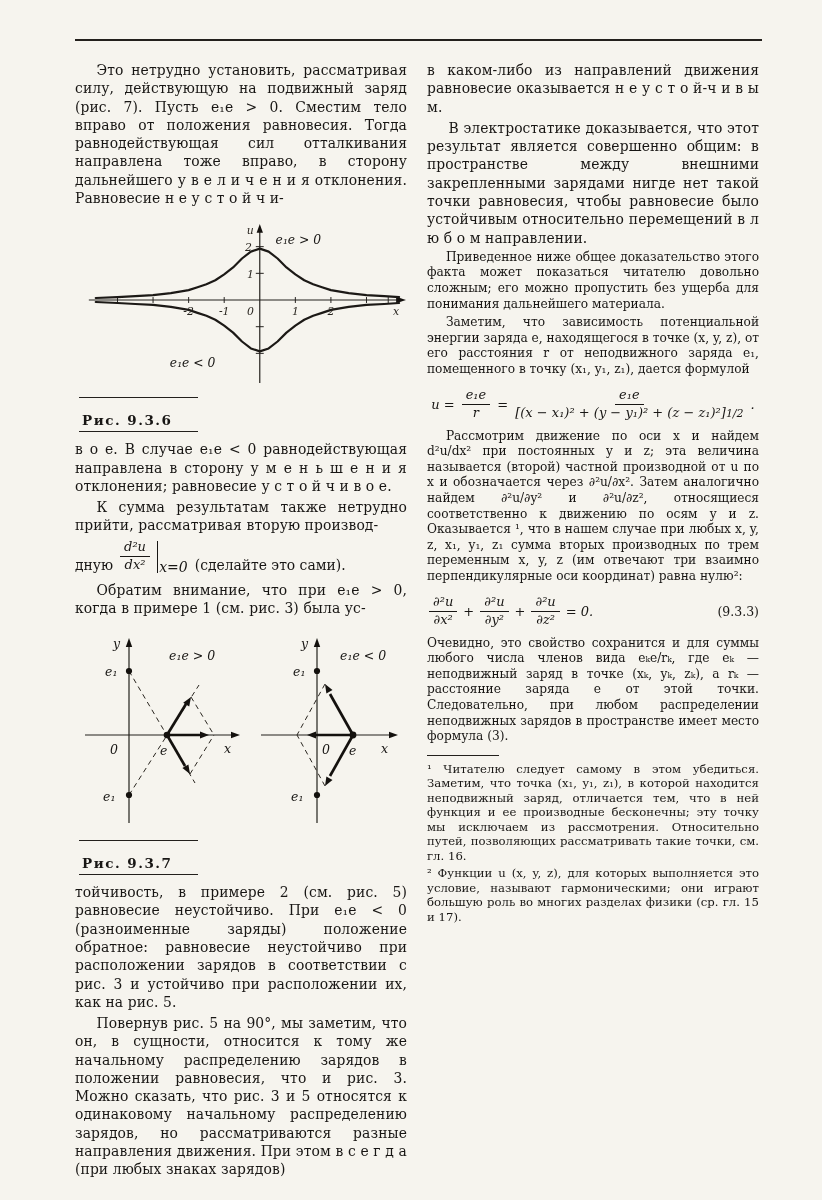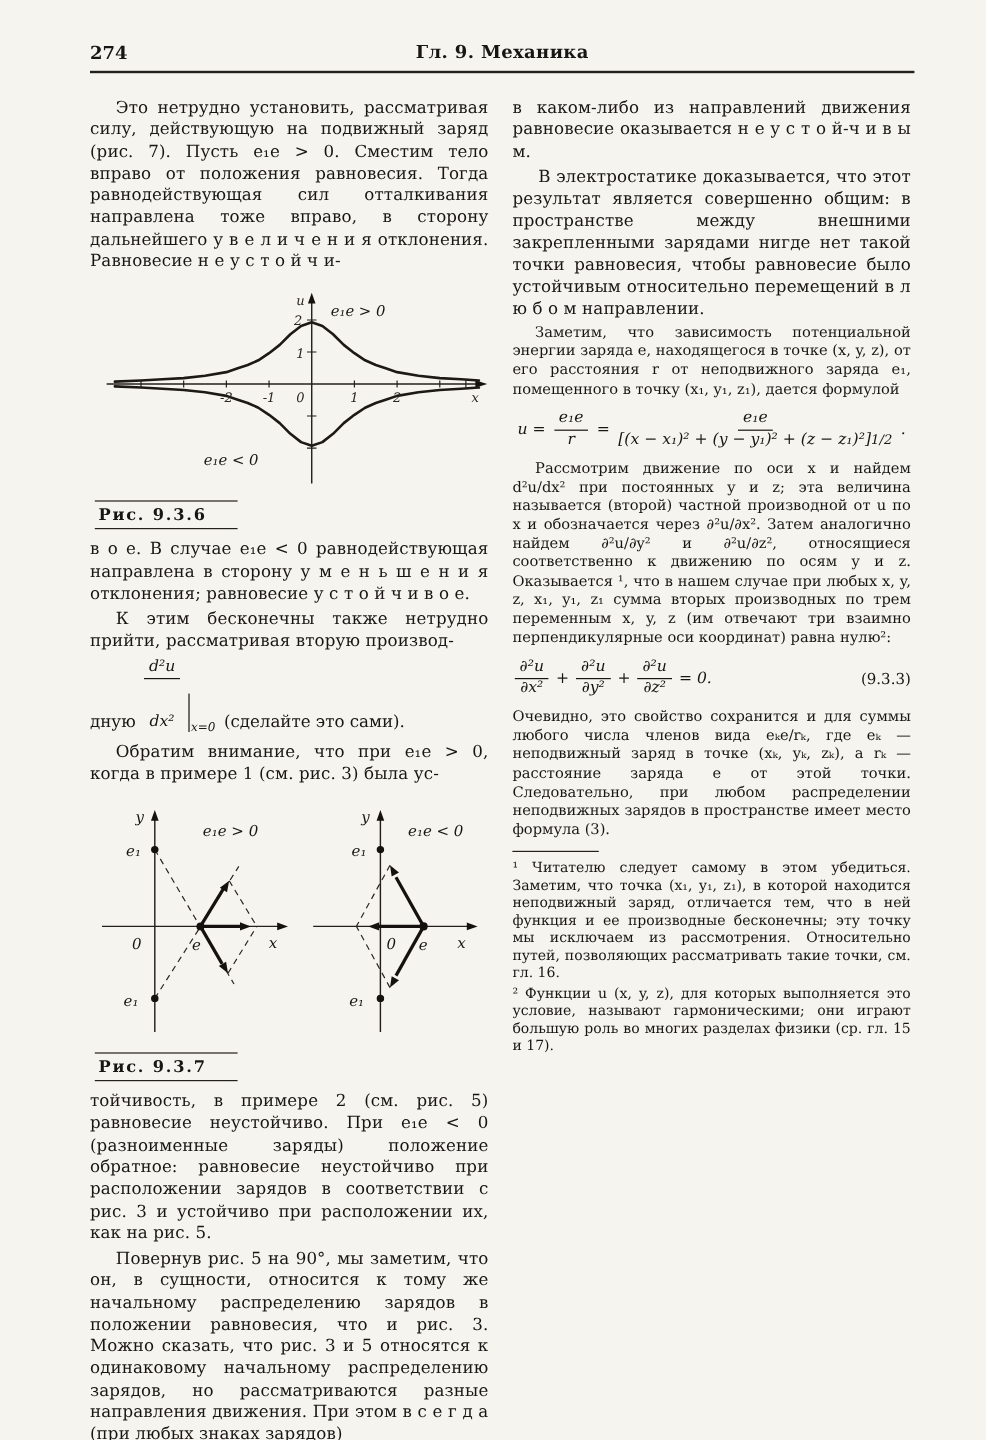--- a/index.html
+++ b/index.html
@@ -21,58 +21,54 @@
   .body {font-size:13.9px; line-height:1.315; text-align:justify; letter-spacing:0.1px;}
   .indent {text-indent:1.55em;}
   .small {font-size:12.2px; line-height:1.28; text-align:justify;}
   .footnote {font-size:11.7px; line-height:1.24; text-align:justify;}
   .fnrule {width:72px; border-top:1.5px solid #23201c; margin:10px 0 6px 0;}
   .fig {margin:10px 0 6px 0;}
   figure {padding:0;}
   .figcap {
     display:inline-block; font-size:13.5px; font-weight:bold; letter-spacing:1.5px;
     border-top:1.5px solid #23201c; border-bottom:1.5px solid #23201c;
-    padding:3px 26px 3px 3px; margin:8px 0 2px 4px;
+    padding:14px 26px 3px 3px; margin:8px 0 2px 4px;
   }
   .fig937-row {display:flex; gap:8px; align-items:flex-start; margin-left:2px;}
   
   .formula {display:flex; align-items:center; justify-content:center; gap:7px; font-style:italic; font-size:13px; margin:10px 0 8px 0;}
   .eq933 {justify-content:flex-start; gap:4px; padding-left:2px;}
   .eqbody {display:inline-flex; align-items:center; gap:6px;}
   .eqtag {margin-left:auto; font-style:normal; font-size:12.5px;}
   .frac {display:inline-flex; flex-direction:column; align-items:center; line-height:1.15;}
   .frac .num {display:block; border-bottom:1.1px solid #181614; padding:0 4px 1px 4px; text-align:center;}
   .frac .den {display:block; padding-top:1px; text-align:center;}
   .denrow {display:flex; align-items:flex-start;}
   .fexp {font-size:11px; line-height:1; margin-top:0; font-style:italic;}
   .deriv-line {display:flex; align-items:flex-end; gap:7px; font-size:13.9px; margin:5px 0 8px 0;}
-  .deriv-line .frac {font-style:italic; font-size:13px;gap:28px;}
+  .deriv-line .frac {font-style:italic; font-size:13px;}
   .evalgrp {display:inline-flex; align-items:flex-end; height:32px;}
   .evalbar {width:1.2px; height:32px; background:#181614; display:inline-block;}
-  .evalsub {font-size:10px; font-style:italic; margin-left:1px; transform:translateY(2px);margin-top:16px;}
+  .evalsub {font-size:14px; font-style:italic; margin-left:1px; transform:translateY(2px);margin-top:16px;}
   
   .axis {stroke:#23201c; stroke-width:1.2; fill:none;}
   .tick {stroke:#23201c; stroke-width:1; fill:none;}
   .curve {stroke:#1c1916; stroke-width:2.2; fill:none; stroke-linejoin:round; stroke-linecap:round;}
   .dash {stroke:#2a2620; stroke-width:1; stroke-dasharray:5 4; fill:none;}
   .bold {stroke:#14110e; stroke-width:2.7; fill:none;}
   .ah {fill:#14110e; stroke:none;}
   .dot {fill:#14110e; stroke:none;}
   .t  {font-family:"DejaVu Serif",serif; font-style:italic; font-size:12.5px; fill:#181614;}
   .ts {font-family:"DejaVu Serif",serif; font-style:italic; font-size:11px; fill:#2a2620;}
 </style>
 </head>
 <body>
 
 <div class="page">
 
-  <div class="page-header">
-    <span class="page-num">274</span>
-    <span class="chapter">Гл. 9. Механика</span>
-  </div>
   <div class="header-rule"></div>
 
   <div class="columns">
 
     <div class="col">
       <p class="body indent">Это нетрудно установить, рассматривая силу, действующую на подвижный заряд (рис. 7). Пусть e₁e &gt; 0. Сместим тело вправо от положения равновесия. Тогда равнодействующая сил отталкивания направлена тоже вправо, в сторону дальнейшего у в е л и ч е н и я отклонения. Равновесие н е у с т о й ч и-</p>
 
       <figure class="fig">
         <svg width="332" height="168" viewBox="0 0 336 170">
 
@@ -108,21 +104,21 @@
           <text class="ts" x="259" y="99" text-anchor="middle">2</text>
           <text class="ts" x="328" y="99" text-anchor="end">x</text>
           <text class="t" x="203" y="27">e₁e &gt; 0</text>
           <text class="t" x="96" y="152">e₁e &lt; 0</text>
         </svg>
         <br>
         <figcaption class="figcap">Рис. 9.3.6</figcaption>
       </figure>
 
       <p class="body">в о е.  В случае e₁e &lt; 0 равнодействующая направлена в сторону у м е н ь ш е н и я отклонения; равновесие у с т о й ч и в о е.</p>
-      <p class="body indent">К этим бесконечны также нетрудно прийти, рассматривая вторую производ-</p>
+      <p class="body indent">К сумма результатам также нетрудно прийти, рассматривая вторую производ-</p>
 
       <div class="deriv-line">
         <span>дную</span>
         <span class="frac">
             <span class="num">d²u</span>
             <span class="den">dx²</span>
           </span>
         <span class="evalgrp">
             <span class="evalbar"></span>
             <span class="evalsub">x=0</span>
@@ -206,20 +202,21 @@
         <figcaption class="figcap">Рис. 9.3.7</figcaption>
       </figure>
 
       <p class="body">тойчивость, в примере 2 (см. рис. 5) равновесие неустойчиво. При e₁e &lt; 0 (разноименные заряды) положение обратное: равновесие неустойчиво при расположении зарядов в соответствии с рис. 3 и устойчиво при расположении их, как на рис. 5.</p>
       <p class="body indent">Повернув рис. 5 на 90°, мы заметим, что он, в сущности, относится к тому же начальному распределению зарядов в положении равновесия, что и рис. 3. Можно сказать, что рис. 3 и 5 относятся к одинаковому начальному распределению зарядов, но рассматриваются разные направления движения. При этом в с е г д а (при любых знаках зарядов)</p>
     </div>
 
     <div class="col">
       <p class="body">в каком-либо из направлений движения равновесие оказывается н е у с т о й-ч и в ы м.</p>
       <p class="body indent">В электростатике доказывается, что этот результат является совершенно общим: в пространстве между внешними закрепленными зарядами нигде нет такой точки равновесия, чтобы равновесие было устойчивым относительно перемещений в л ю б о м направлении.</p>
+      <p class="small indent">Приведенное ниже общее доказательство этого факта может показаться читателю довольно сложным; его можно пропустить без ущерба для понимания дальнейшего материала.</p>
       <p class="small indent">Заметим, что зависимость потенциальной энергии заряда e, находящегося в точке (x, y, z), от его расстояния r от неподвижного заряда e₁, помещенного в точку (x₁, y₁, z₁), дается формулой</p>
 
       <div class="formula">
         <span>u =</span>
         <span class="frac">
             <span class="num">e₁e</span>
             <span class="den">r</span>
           </span>
         <span>=</span>
         <span class="frac">

